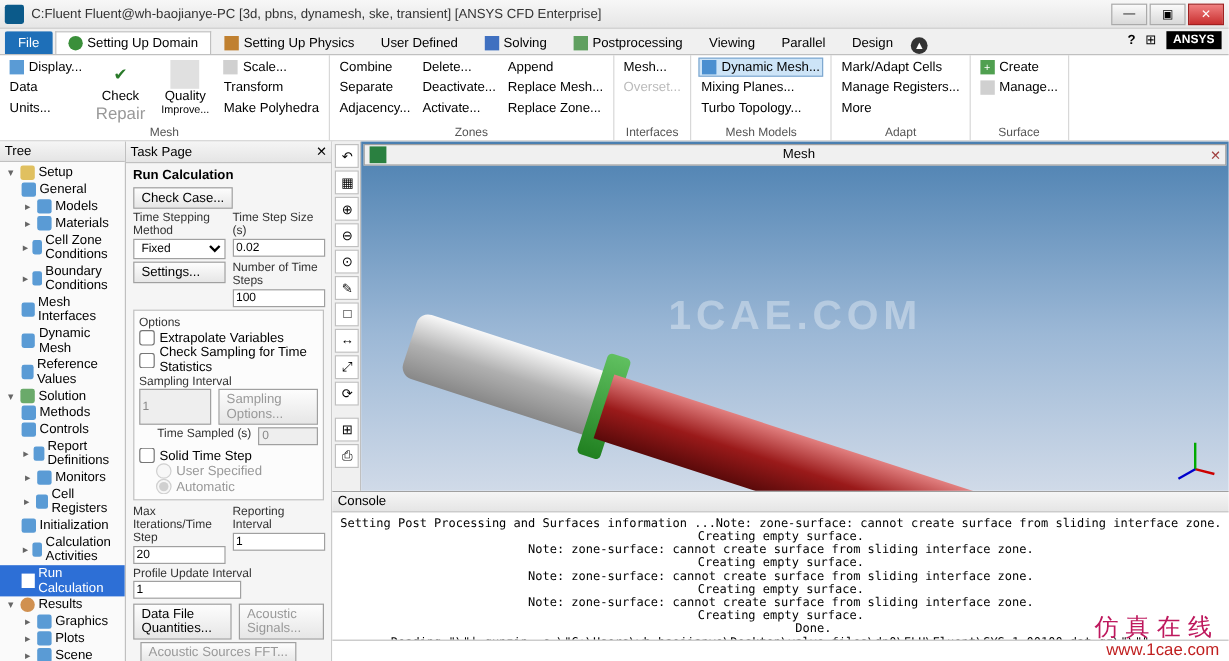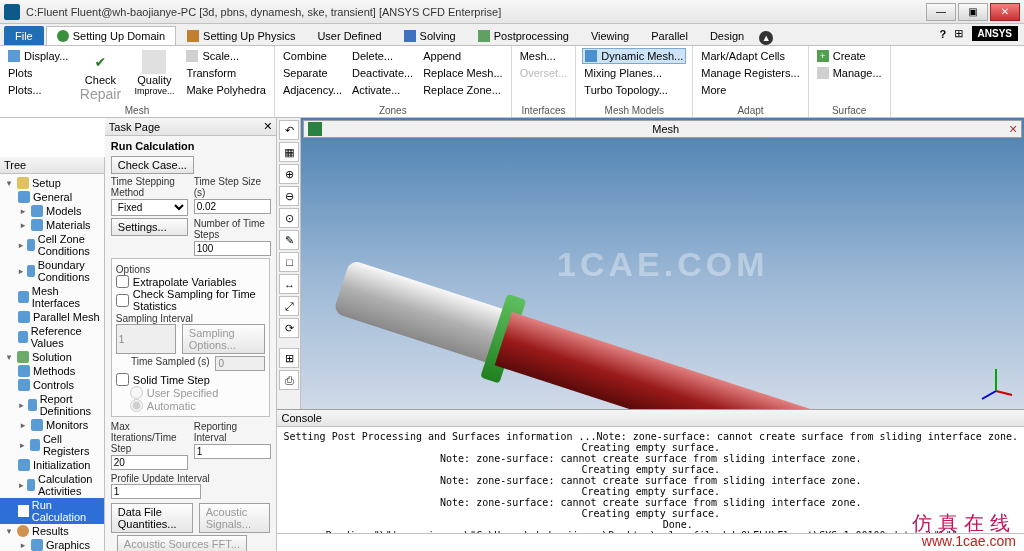--- a/index.html
+++ b/index.html
@@ -29,21 +29,21 @@
 .rgroup .body { display: flex; gap: 6px; flex: 1; align-items: flex-start; }
 .rgroup .label { text-align: center; color: #555; font-size: 10px; padding: 1px 0; }
 .rbtn { display: flex; flex-direction: column; align-items: center; width: 48px; padding: 2px; cursor: default; }
 .rbtn.small { flex-direction: row; width: auto; height: 16px; gap: 4px; align-items: center; }
 .rbtn .ricon { width: 24px; height: 24px; background: #d0d0d0; display: flex; align-items: center; justify-content: center; font-size: 14px; }
 .rbtn.small .ricon { width: 12px; height: 12px; font-size: 9px; }
 .rcol { display: flex; flex-direction: column; gap: 1px; }
 
 
 .main { display: flex; height: 433px; }
-.treepane { width: 131px; background: #fafafa; border-right: 1px solid #c0c0c0; display: flex; flex-direction: column; margin-top: 39px; }
+.treepane { width: 131px; background: #fafafa; border-right: 1px solid #c0c0c0; display: flex; flex-direction: column; }
 .panehdr { background: linear-gradient(#f5f5f5,#e5e5e5); border-bottom: 1px solid #c0c0c0; padding: 2px 4px; display: flex; justify-content: space-between; align-items: center; font-size: 11px; }
 .tree { overflow: hidden; padding: 2px 0; }
 .tnode { display: flex; align-items: center; padding: 1px 2px; gap: 3px; cursor: default; }
 .tnode.l1 { padding-left: 4px; }
 .tnode.l2 { padding-left: 18px; }
 .tnode.sel { background: #2d6fd6; color: #fff; }
 .tind { width: 10px; text-align: center; color: #666; font-size: 9px; }
 .ticon2 { width: 12px; height: 12px; }
 .ico-setup, .ico-folder { background: #e0c060; border-radius: 2px; }
 .ico-item { background: #5a9bd5; border-radius: 2px; }
@@ -137,24 +137,24 @@
 
 <div class="ribbon">
   <div class="rgroup">
     <div class="body">
       <div class="rcol">
         <div class="rbtn small">
             <span class="ricon" style="background:#5a9bd5"></span>
             <span>Display...</span>
           </div>
         <div class="rbtn small">
-            <span>Plots</span>
+            <span>Data</span>
           </div>
         <div class="rbtn small">
-            <span>Plots...</span>
+            <span>Units...</span>
           </div>
       </div>
       <div class="rbtn">
           <span class="ricon" style="background:#fff;color:#2a7a2a">✔</span>
           <span>Check</span>
           <span style="color:#999;font-size:14px">Repair</span>
         </div>
       <div class="rbtn">
           <span class="ricon" style="background:#e0e0e0"></span>
           <span>Quality</span>
@@ -281,21 +281,21 @@
           <span class="tind">▸</span>
           <span class="ticon2 ico-item"></span>
           <span>Boundary Conditions</span>
         </div>
       <div class="tnode l2">
           <span class="ticon2 ico-item"></span>
           <span>Mesh Interfaces</span>
         </div>
       <div class="tnode l2">
           <span class="ticon2 ico-item"></span>
-          <span>Parallel Mesh</span>
+          <span>Dynamic Mesh</span>
         </div>
       <div class="tnode l2">
           <span class="ticon2 ico-item"></span>
           <span>Reference Values</span>
         </div>
       <div class="tnode l1">
           <span class="tind">▾</span>
           <span class="ticon2 ico-sol"></span>
           <span>Solution</span>
         </div>

